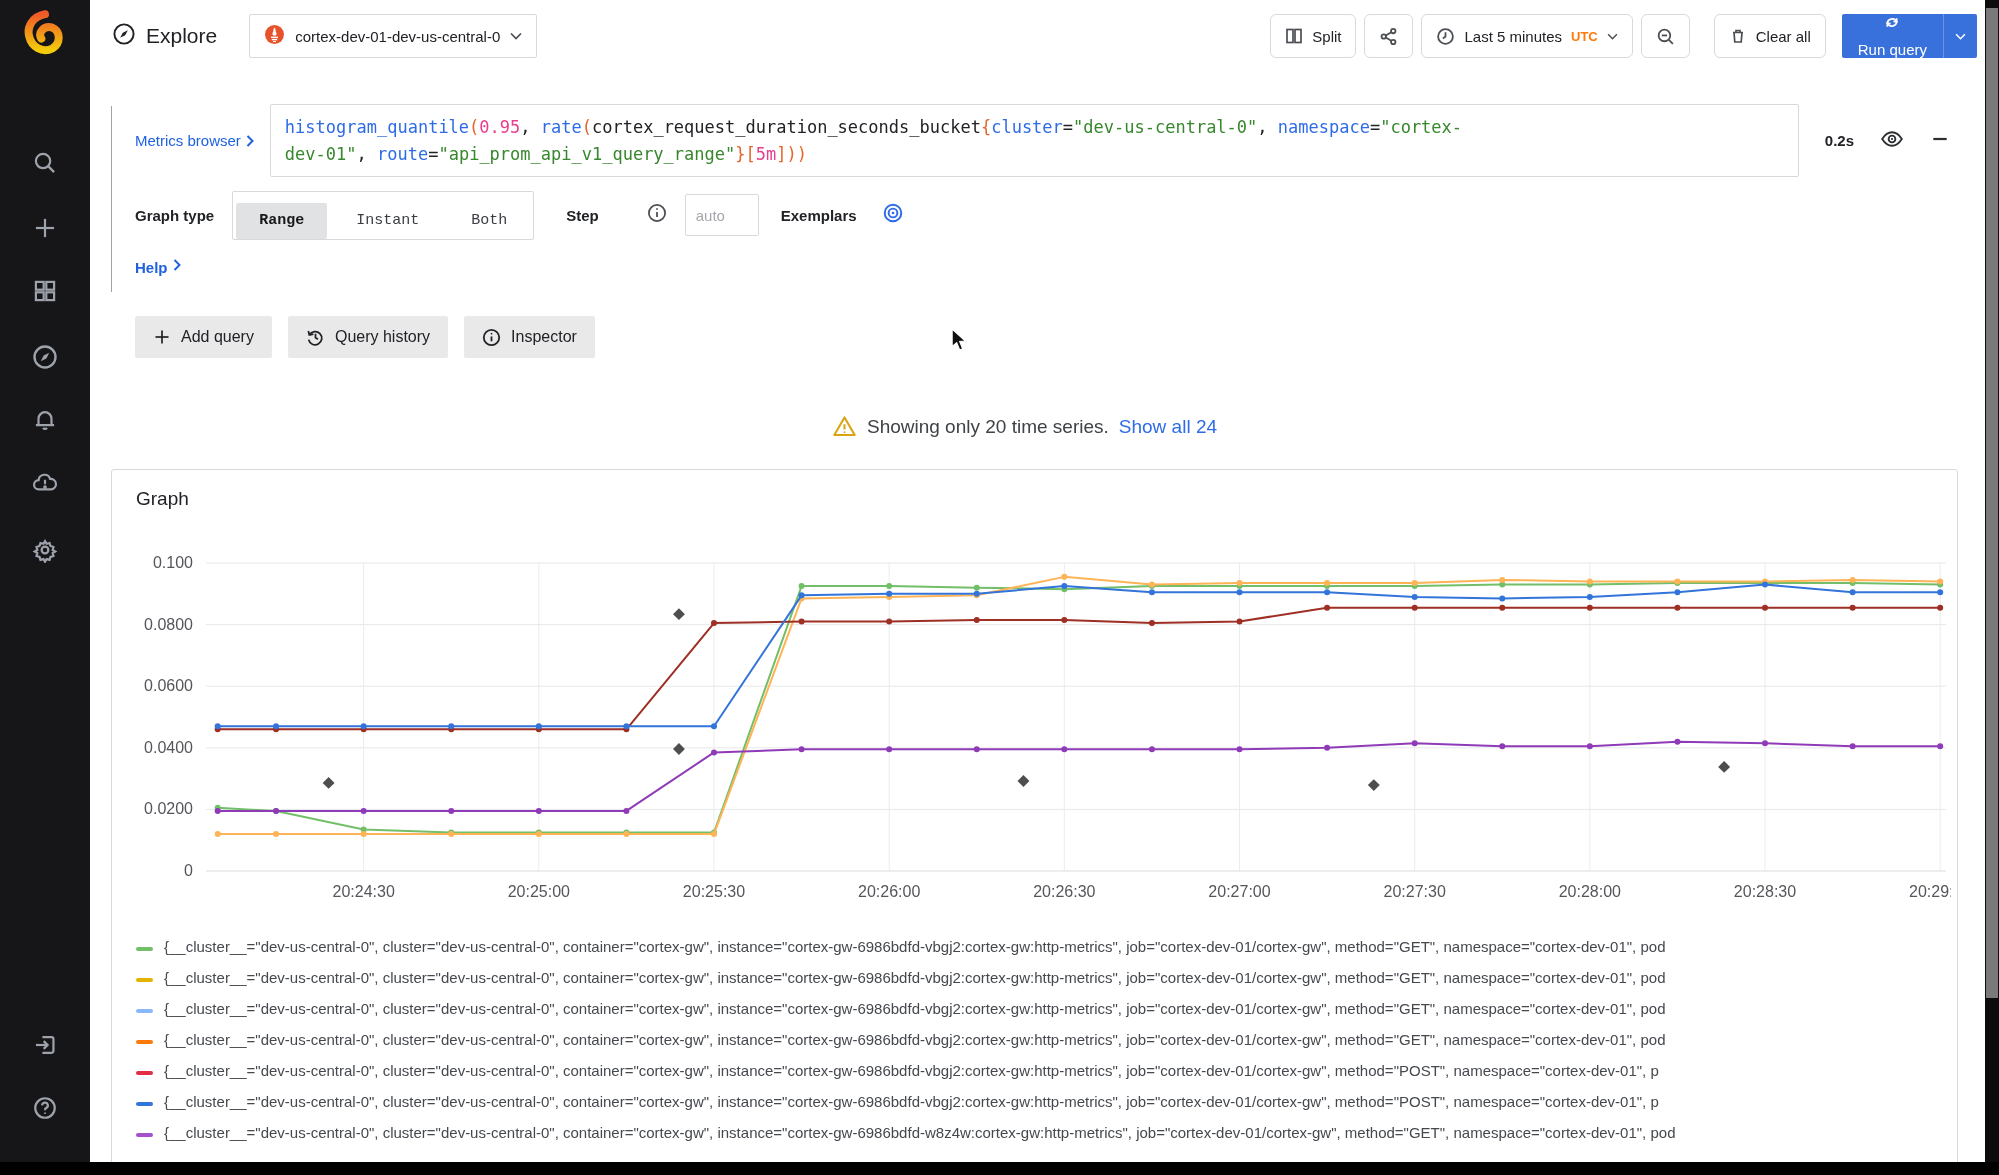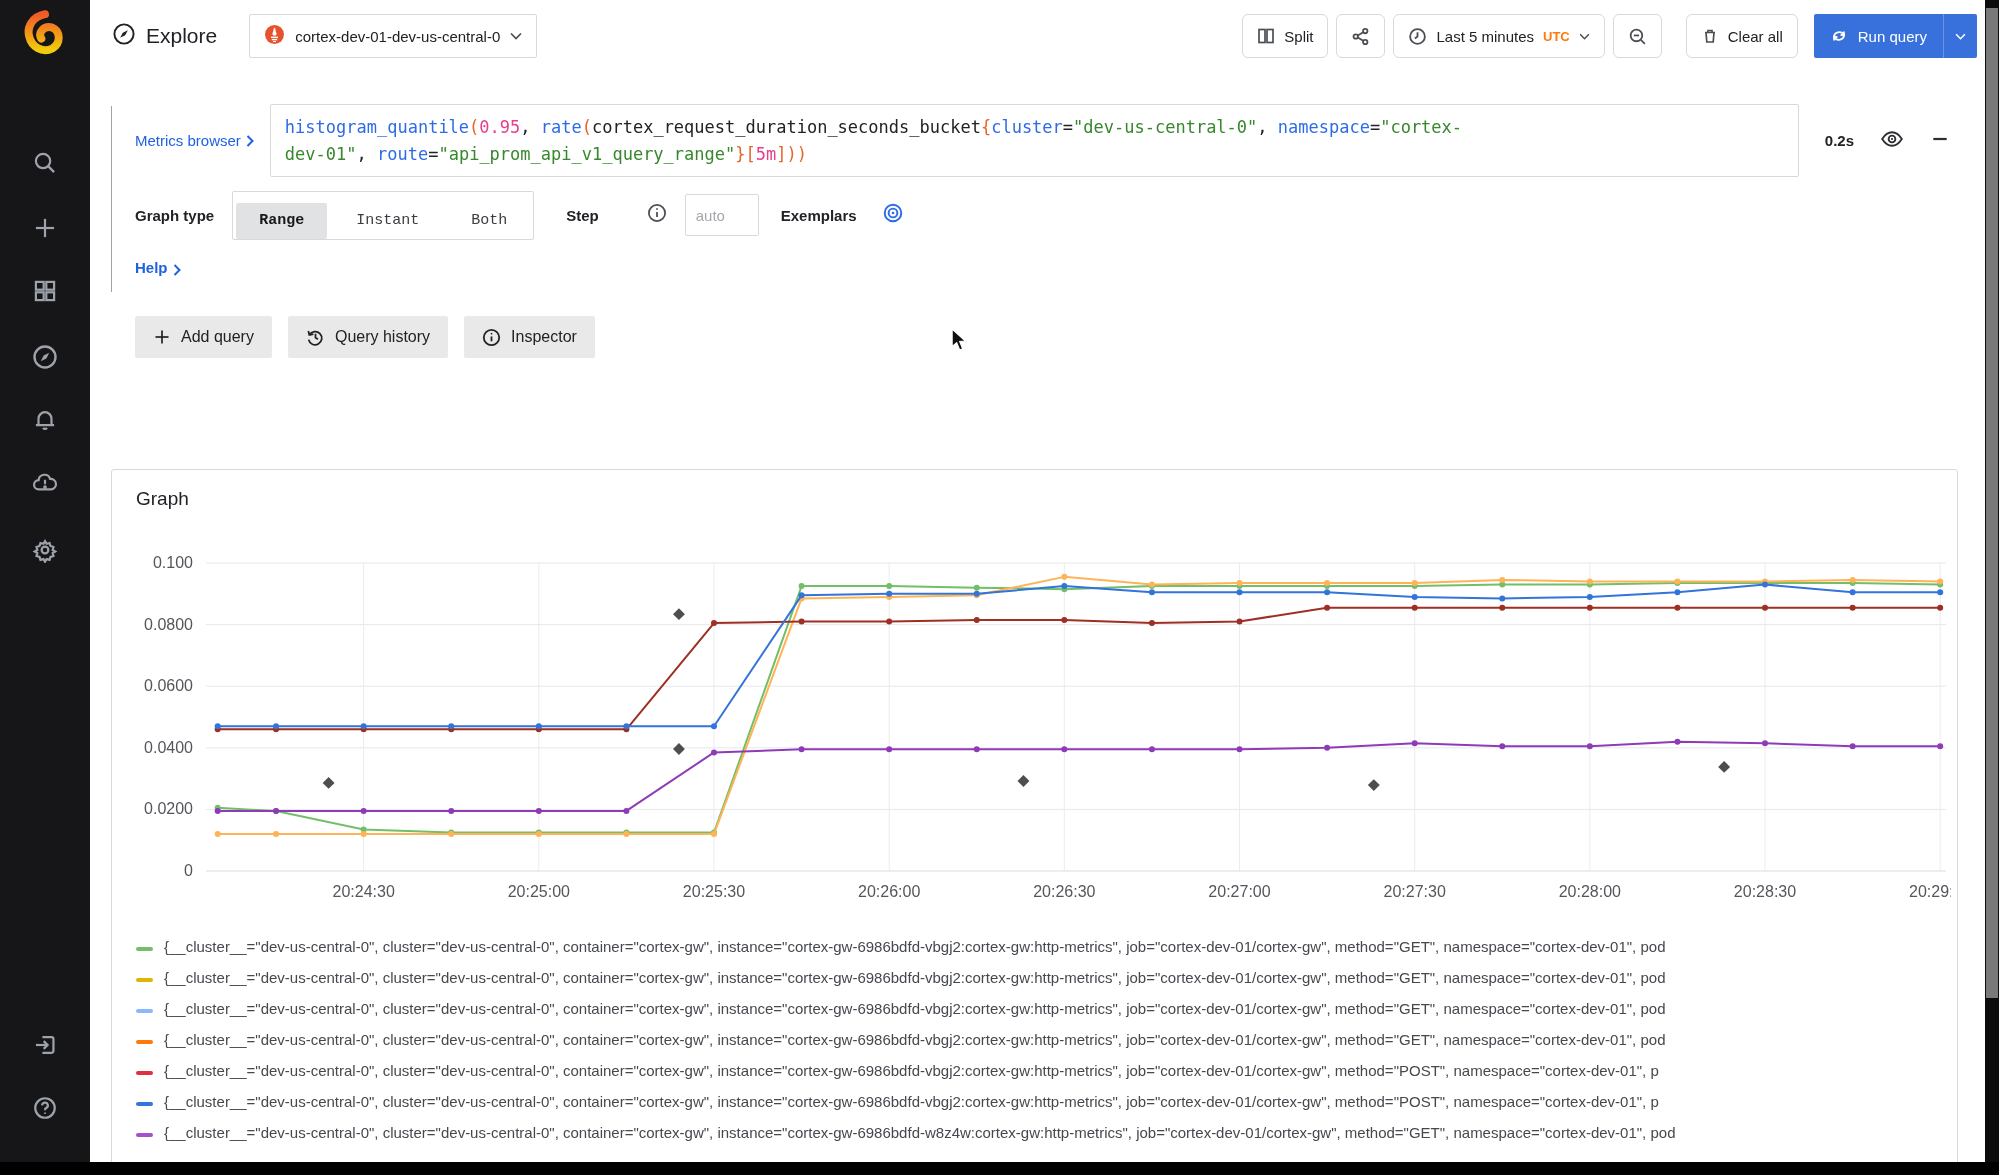--- a/index.html
+++ b/index.html
@@ -21,21 +21,21 @@
   .explore-title { display:flex; align-items:center; gap:10px; font-size:21px; font-weight:500; color:#202226; }
   .ds-picker { height:44px; margin-left:18px; border:1px solid #d8d9da; border-radius:2px; background:#fff;
                display:flex; align-items:center; gap:10px; padding:0 14px; font-size:15px; cursor:pointer; }
   .tb-right { margin-left:auto; display:flex; align-items:center; gap:8px; }
   .btn { height:44px; border:1px solid #d8d9da; border-radius:6px; background:#fff; display:flex; align-items:center;
          gap:9px; padding:0 14px; font-size:15px; color:#202226; cursor:pointer; }
   .btn svg { stroke:#4b4f54; fill:none; stroke-width:1.7; }
   .tz { color:#ff780a; font-weight:700; font-size:13px; }
   .gap { width:8px; }
   .run-btn { height:44px; border-radius:2px; background:#3871dc; color:#fff; display:flex; align-items:stretch; cursor:pointer; margin-left:8px; }
-  .run-main { display:flex; align-items:center; gap:10px; padding:0 16px; font-size:15px; font-weight:500; }
+  .run-main { display:flex; align-items:center; gap:10px; padding:0 16px; font-size:15px; font-weight:500;flex-direction:column; }
   .run-caret { width:34px; display:flex; align-items:center; justify-content:center; border-left:1px solid rgba(255,255,255,.25); }
 
   
   .query-area { position:absolute; left:21px; top:104px; width:1847px; }
   .query-rule { position:absolute; left:0; top:2px; width:1px; height:186px; background:#9fa2a7; }
   .metrics-row { display:flex; align-items:center; gap:16px; padding-left:24px; }
   .mb-label { color:#1f62e0; font-size:15px; font-weight:500; white-space:nowrap; display:flex; align-items:center; gap:5px; cursor:pointer; }
   .code-box { flex:1; border:1px solid #d8d9da; border-radius:2px; background:#fff; padding:9px 14px;
               font-family:"DejaVu Sans Mono",monospace; font-size:17px; line-height:1.56; cursor:text; }
   .tk-fn,.tk-lbl { color:#2e6be6; }
@@ -46,21 +46,21 @@
   .row-meta { display:flex; align-items:center; gap:26px; padding:0 8px 0 10px; }
   .dur { font-weight:700; font-size:15px; }
   .options-row { position:relative; margin-top:16px; margin-left:24px; display:flex; align-items:center; gap:18px; height:44px; }
   .opt-label { font-size:15px; font-weight:700; }
   .segmented { display:flex; align-items:flex-end; border:1px solid #d8d9da; border-radius:2px; background:#fff; height:49px;font-family:Liberation Mono, monospace; }
   .seg { padding:0 26px; font-size:15px; color:#3a3d42; line-height:36px; cursor:pointer; }
   .seg.sel { background:#e0e2e4; border-radius:2px; margin:0 3px; padding:0 23px; font-weight:700; color:#17181a; }
   .step-wrap { display:flex; align-items:center; gap:14px; margin-left:14px; }
   .auto-input { width:74px; height:42px; border:1px solid #d8d9da; border-radius:2px; padding:0 10px; font-size:15px; color:#202226; }
   .auto-input::placeholder { color:#a5a8ad; }
-  .help-row { margin-top:22px; margin-left:24px; color:#1f62e0; font-size:15px; font-weight:700; display:flex; align-items:flex-end; gap:5px; cursor:pointer; width:70px; }
+  .help-row { margin-top:22px; margin-left:24px; color:#1f62e0; font-size:15px; font-weight:700; display:flex; align-items:flex-start; gap:5px; cursor:pointer; width:70px; }
 
   .actions-row { position:absolute; left:45px; top:316px; display:flex; gap:16px; }
   .action-btn { height:42px; background:#e9e9ea; border-radius:2px; display:flex; align-items:center; gap:10px; padding:0 18px;
                 font-size:16px; font-weight:500; color:#202226; cursor:pointer; }
   .action-btn svg { stroke:#202226; fill:none; stroke-width:1.7; }
 
   .warning-row { position:absolute; left:0; right:40px; top:414px; display:flex; align-items:center; justify-content:center; gap:10px; font-size:19px; color:#3f4246; }
   .warning-link { color:#2e6be6; cursor:pointer; }
 
   
@@ -326,20 +326,29 @@
     <div class="action-btn">
       <svg width="19" height="19" viewBox="0 0 18 18">
           <circle cx="9" cy="9" r="7.3"></circle>
           <line x1="9" y1="8" x2="9" y2="12.6"></line>
           <circle cx="9" cy="5.4" r="0.8" fill="#202226" stroke="none"></circle>
         </svg>
       <span>Inspector</span>
     </div>
   </div>
 
+  <div class="warning-row">
+    <svg width="25" height="25" viewBox="0 0 22 22" style="stroke:#d9a40f;fill:none;stroke-width:1.8">
+      <path d="M11 3 L20 18.5 L2 18.5 Z" stroke-linejoin="round"></path>
+        <line x1="11" y1="9" x2="11" y2="13.5"></line>
+        <circle cx="11" cy="16" r="0.8" fill="#d9a40f" stroke="none"></circle>
+    </svg>
+    <span>Showing only 20 time series.</span>
+    <span class="warning-link">Show all 24</span>
+  </div>
 
   <div class="graph-panel">
     <div class="graph-title">Graph</div>
     <svg id="chart" width="1820" height="392">
         <g>
           <line x1="232.65300000000002" x2="232.65300000000002" y1="22" y2="330" stroke="#ececee" stroke-width="1"></line>
           <line x1="407.82300000000004" x2="407.82300000000004" y1="22" y2="330" stroke="#ececee" stroke-width="1"></line>
           <line x1="582.993" x2="582.993" y1="22" y2="330" stroke="#ececee" stroke-width="1"></line>
           <line x1="758.163" x2="758.163" y1="22" y2="330" stroke="#ececee" stroke-width="1"></line>
           <line x1="933.3330000000001" x2="933.3330000000001" y1="22" y2="330" stroke="#ececee" stroke-width="1"></line>

